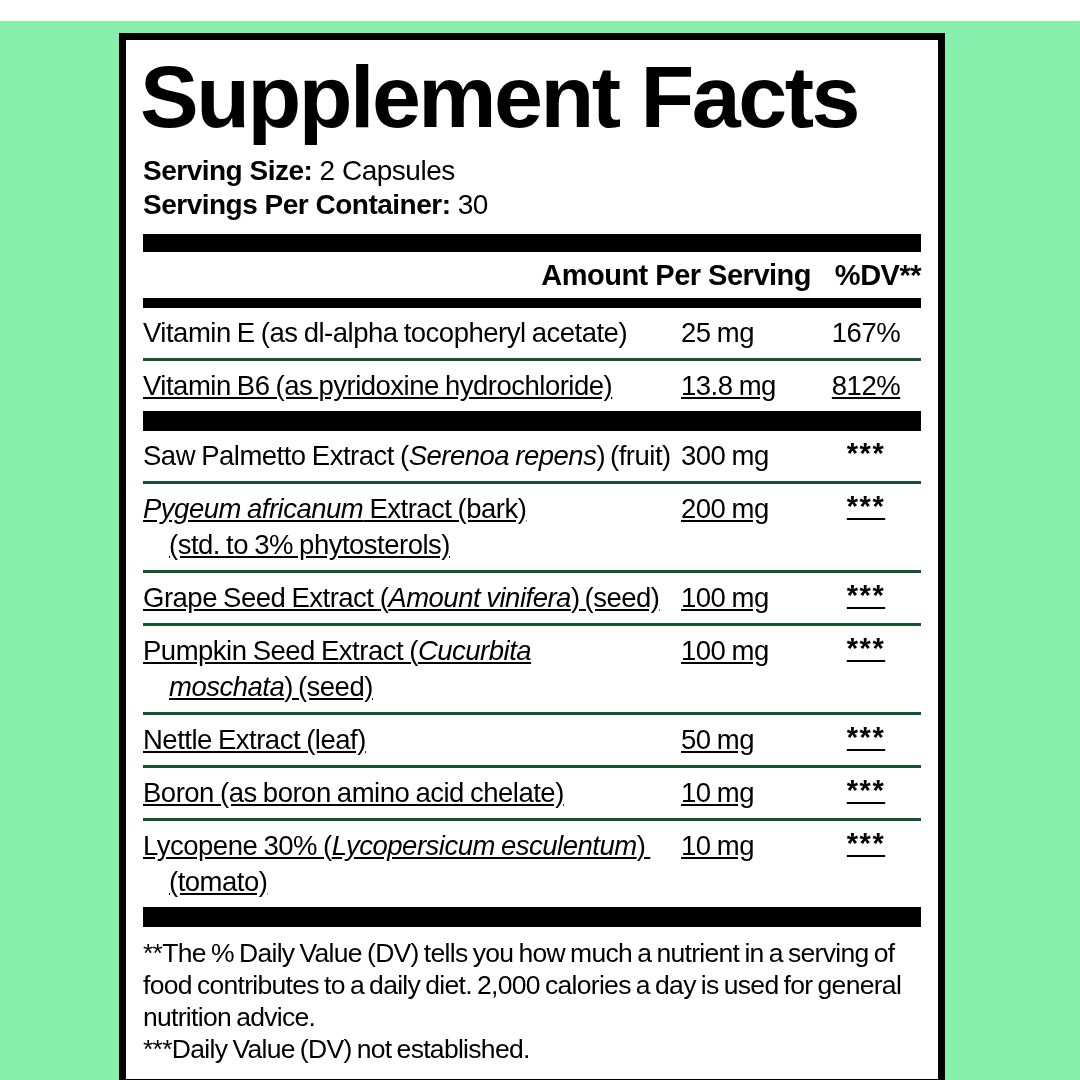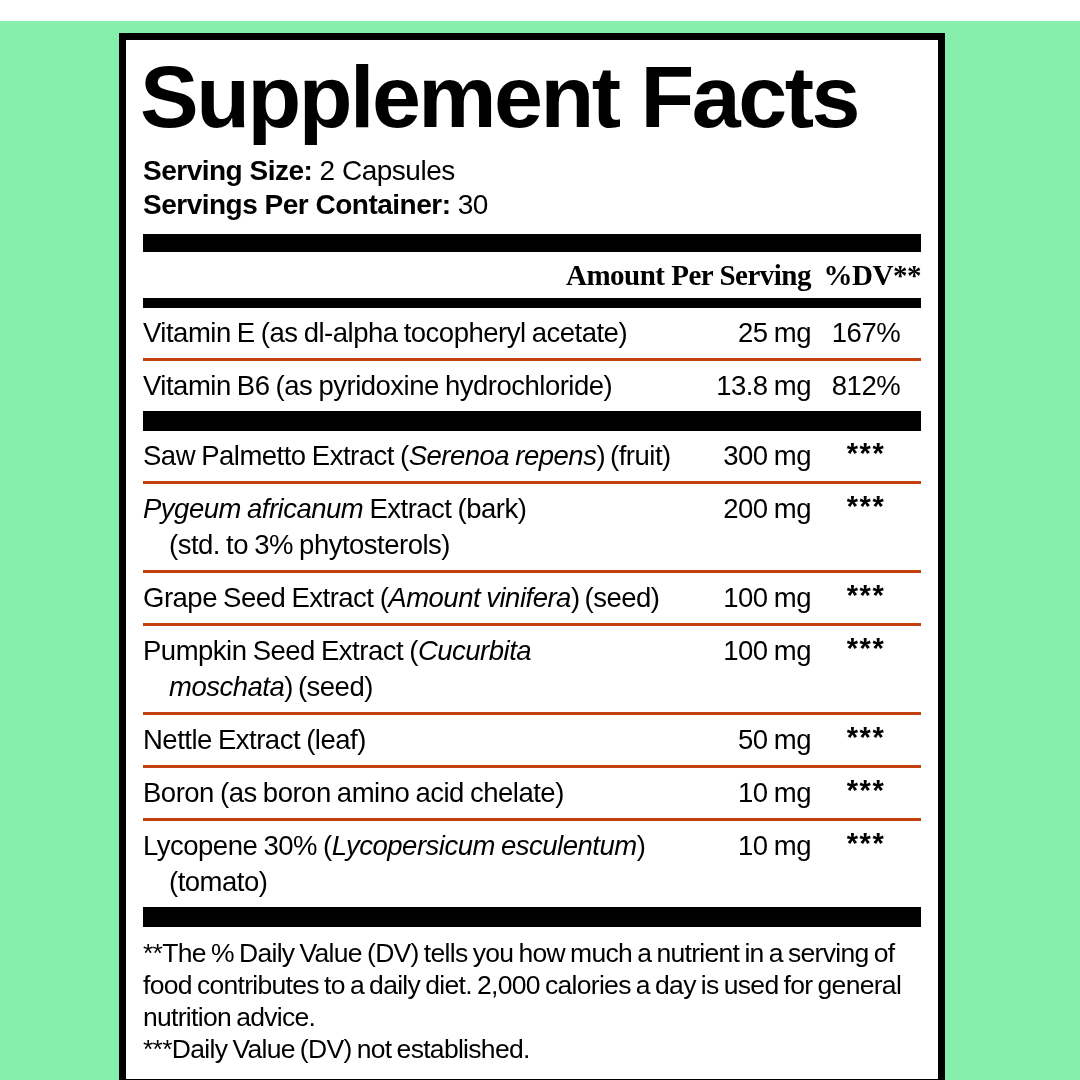--- a/index.html
+++ b/index.html
@@ -9,29 +9,29 @@
          border:7px solid #000;background:#fff;padding:10px 17px 0 17px;}
   .title{font-size:88px;line-height:0.98;font-weight:bold;letter-spacing:-2.5px;
          margin:4px 0 0 -3px;white-space:nowrap;}
   .serving{margin-top:14px;font-size:28px;line-height:34px;letter-spacing:-0.5px;}
   .serving b{letter-spacing:-0.5px;}
   .bar{background:#000;}
   .bar-top{height:18px;margin-top:12px;}
   .bar-head{height:10px;}
   .bar-thick{height:20px;}
   .thead{display:flex;align-items:flex-start;padding:7px 0 6px;
-         font-size:29px;font-weight:bold;letter-spacing:-0.5px;font-family:Liberation Serif, serif;}
+         font-size:29px;font-weight:bold;letter-spacing:-0.5px;}
   .th-amt{flex:1;text-align:right;}
   .th-dv{width:110px;text-align:right;}
   .trow{display:flex;align-items:flex-start;padding:7px 0 7px;
         font-size:27.5px;line-height:36px;letter-spacing:-0.5px;word-spacing:-1px;}
-  .trow.sep{border-top:3px solid #c2410c;}
+  .trow.sep{border-top:3px solid #14532d;text-decoration:underline;}
   .cell-name{flex:1;padding-left:26px;text-indent:-26px;}
   .cell-name i{font-style:italic;}
-  .cell-amt{width:130px;text-align:right;white-space:nowrap;}
+  .cell-amt{width:130px;text-align:left;white-space:nowrap;}
   .cell-dv{width:110px;text-align:center;white-space:nowrap;}
   .cell-dv.stars{font-weight:bold;font-size:29px;line-height:30px;letter-spacing:1.5px;}
   .footnote{padding:10px 0 14px;font-size:26.5px;line-height:32px;
             letter-spacing:-0.7px;word-spacing:-1.5px;}
   .footnote p{margin:0;}
 </style>
 </head>
 <body>
 
 <div class="page">

